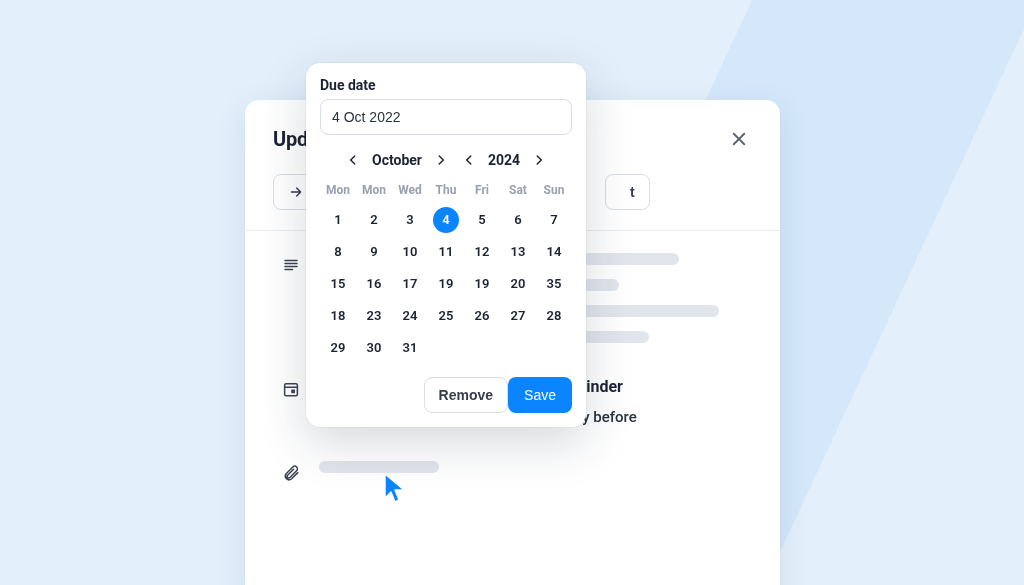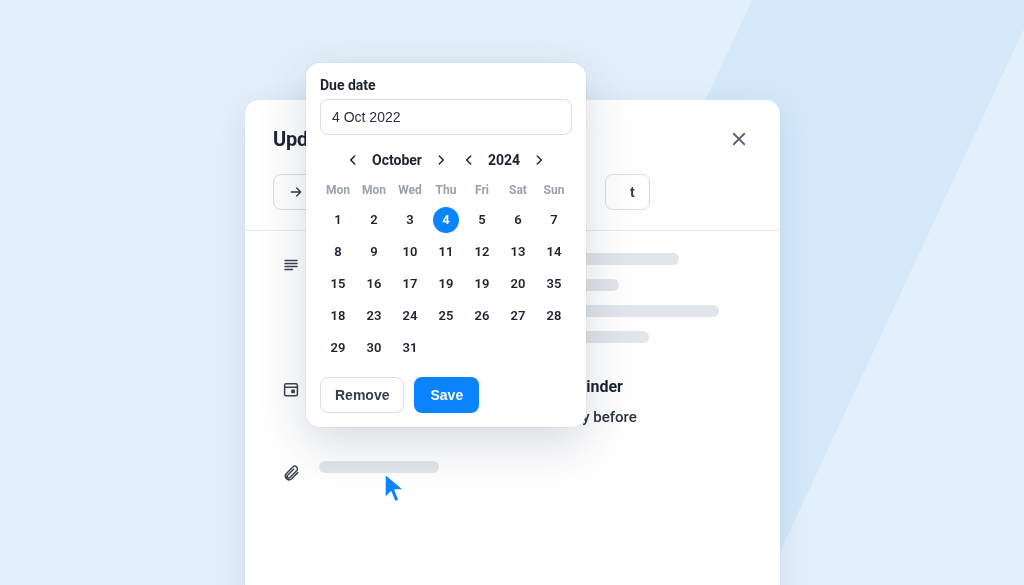--- a/index.html
+++ b/index.html
@@ -90,23 +90,23 @@
   .cal {
     margin-top: 8px;
     display: grid; grid-template-columns: repeat(7, 1fr);
     row-gap: 6px;
   }
   .dow { font-size: 12px; font-weight: 700; color: #9aa1ad; text-align: center; padding: 4px 0;}
   .day { font-size: 13px; font-weight: 600; color: #1c2331; text-align: center;
          height: 26px; line-height: 26px; border-radius: 999px; cursor: pointer;}
   .day.sel { background: #0b84ff; color: #fff; width: 26px; justify-self: center;}
 
-  .pop-actions { display: flex; gap: 10px; margin-top: 16px;}
+  .pop-actions { display: flex; justify-content: flex-end; margin-top: 16px;}
   .btn-secondary { background: #fff; border: 1px solid #d9dde4; border-radius: 8px; padding: 9px 14px; font-size: 14px; font-weight: 600; color: #353c4a; cursor: pointer;}
-  .btn-primary { background: #0b84ff; border: none; color: #fff; border-radius: 8px; padding: 9px 16px; font-size: 14px; font-weight: 700; cursor: pointer;}
+  .btn-primary { background: #0b84ff; border: none; color: #fff; border-radius: 8px; padding: 9px 16px; font-size: 14px; font-weight: 400; cursor: pointer;}
 
   .cursor { position: absolute; left: 382px; top: 472px; z-index: 4; pointer-events: none;}
 
   svg { display: block; }
 </style>
 </head>
 <body>
 
 <div class="bg-diag"></div>
 

